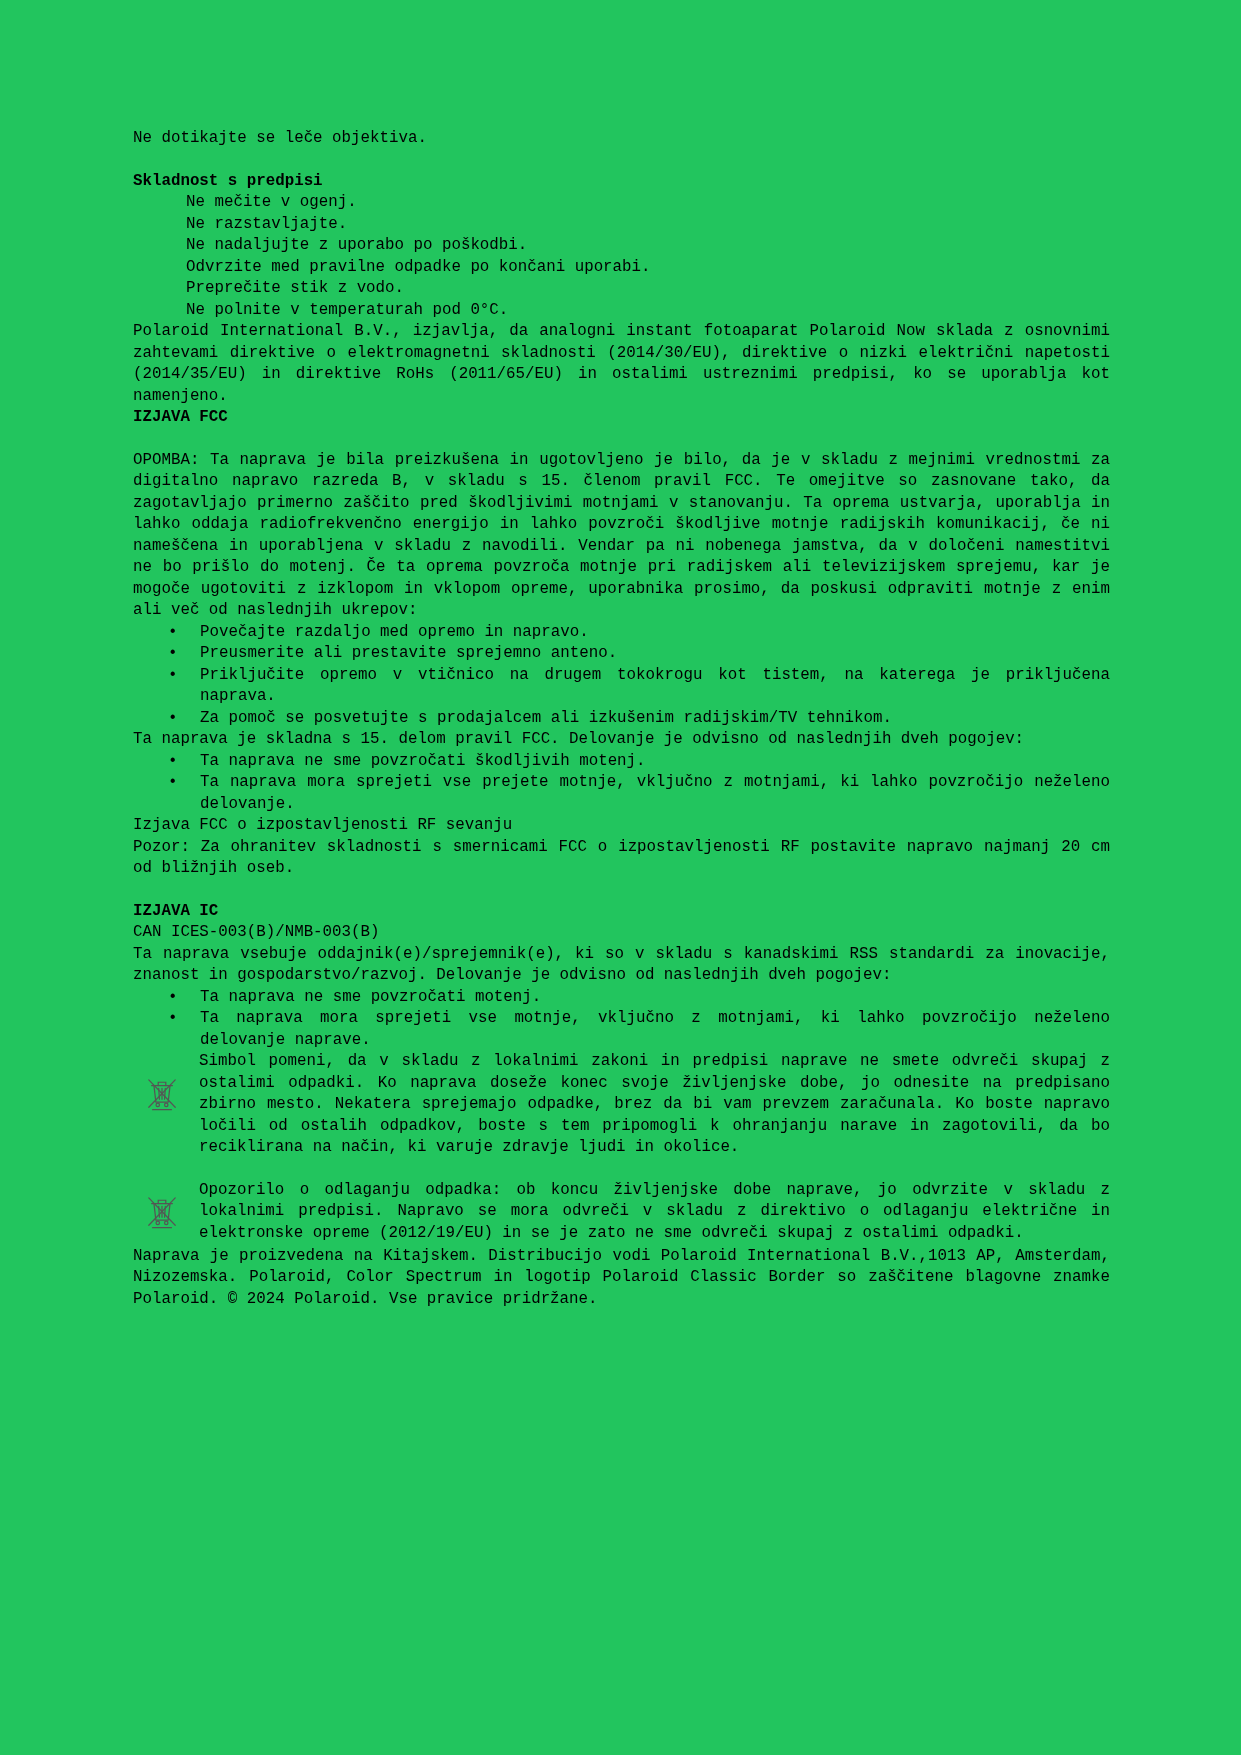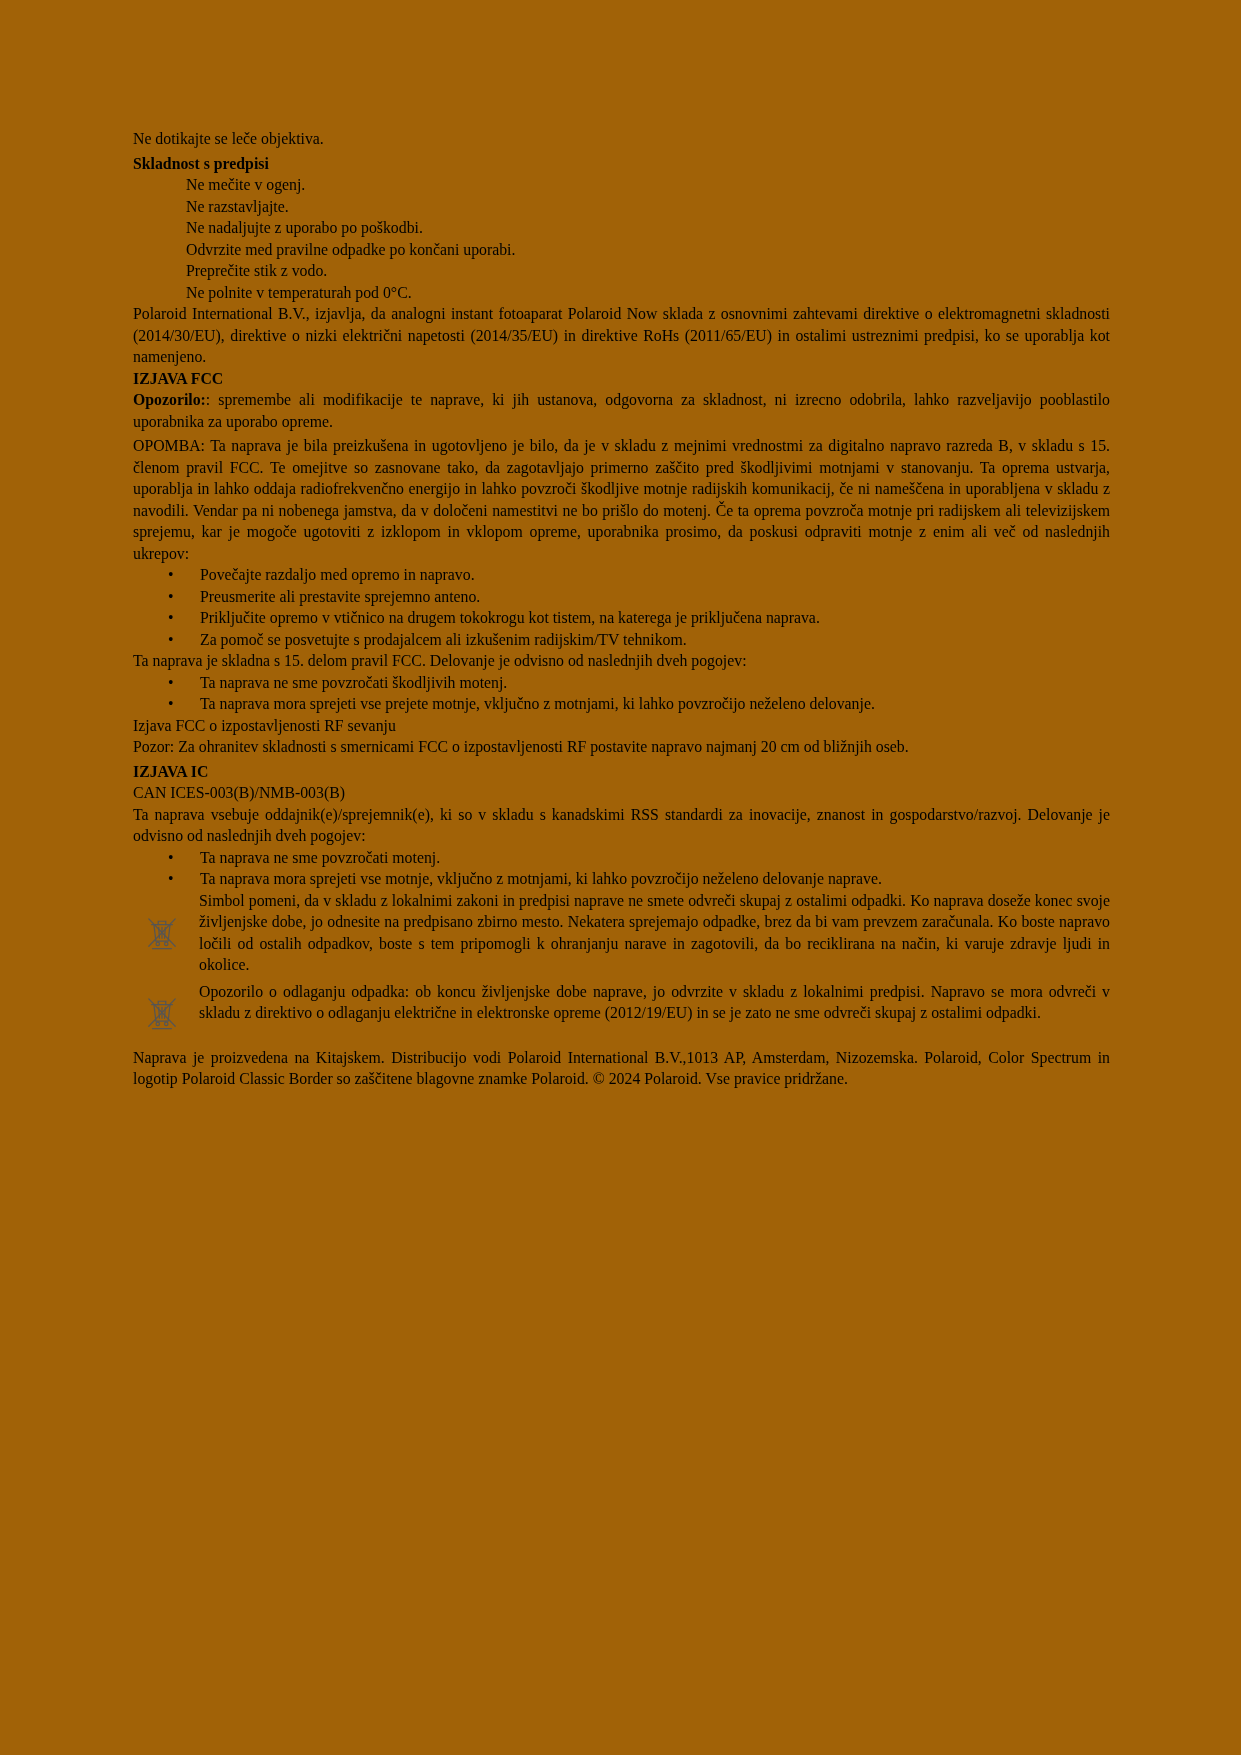--- a/index.html
+++ b/index.html
@@ -5,35 +5,35 @@
   html, body {
     margin: 0;
     padding: 0;
     background: #ffffff;
   }
   .page {
     position: relative;
     width: 1241px;
     min-height: 1755px;
     box-sizing: border-box;
-    background: #a16207;
+    background: #22c55e;
     padding: 128px 131px 80px 133px;
-    font-family: Liberation Serif, serif;
+    font-family: Liberation Mono, monospace;
     font-size: 15.8px;
     line-height: 21.5px;
     color: #000000;
   }
   p, h2 { margin: 0; padding: 0; }
   h2 {
     font-size: 15.8px;
     font-weight: bold;
   }
   .bold { font-weight: bold; }
   .just { text-align: justify; }
-  .gap { margin-top: 3px; }
+  .gap { margin-top: 21px; }
   .gap-lg { }
   .indent-list p {
     padding-left: 53px;
   }
   .bullets p {
     position: relative;
     padding-left: 67px;
     text-align: justify;
   }
   .bullets p::before {
@@ -72,21 +72,20 @@
     <p>Ne nadaljujte z uporabo po poškodbi.</p>
     <p>Odvrzite med pravilne odpadke po končani uporabi.</p>
     <p>Preprečite stik z vodo.</p>
     <p>Ne polnite v temperaturah pod 0°C.</p>
   </div>
 
   <p class="just">Polaroid International B.V., izjavlja, da analogni instant fotoaparat Polaroid Now sklada z osnovnimi zahtevami direktive o elektromagnetni skladnosti (2014/30/EU), direktive o nizki električni napetosti (2014/35/EU) in direktive RoHs (2011/65/EU) in ostalimi ustreznimi predpisi, ko se uporablja kot namenjeno.</p>
 
   <h2 class="gap-lg">IZJAVA FCC</h2>
 
-  <p class="just gap-lg"><span class="bold">Opozorilo:</span><span>: spremembe ali modifikacije te naprave, ki jih ustanova, odgovorna za skladnost, ni izrecno odobrila, lahko razveljavijo pooblastilo uporabnika za uporabo opreme.</span></p>
 
   <p class="just gap">OPOMBA: Ta naprava je bila preizkušena in ugotovljeno je bilo, da je v skladu z mejnimi vrednostmi za digitalno napravo razreda B, v skladu s 15. členom pravil FCC. Te omejitve so zasnovane tako, da zagotavljajo primerno zaščito pred škodljivimi motnjami v stanovanju. Ta oprema ustvarja, uporablja in lahko oddaja radiofrekvenčno energijo in lahko povzroči škodljive motnje radijskih komunikacij, če ni nameščena in uporabljena v skladu z navodili. Vendar pa ni nobenega jamstva, da v določeni namestitvi ne bo prišlo do motenj. Če ta oprema povzroča motnje pri radijskem ali televizijskem sprejemu, kar je mogoče ugotoviti z izklopom in vklopom opreme, uporabnika prosimo, da poskusi odpraviti motnje z enim ali več od naslednjih ukrepov:</p>
   <div class="bullets">
     <p>Povečajte razdaljo med opremo in napravo.</p>
     <p>Preusmerite ali prestavite sprejemno anteno.</p>
     <p>Priključite opremo v vtičnico na drugem tokokrogu kot tistem, na katerega je priključena naprava.</p>
     <p>Za pomoč se posvetujte s prodajalcem ali izkušenim radijskim/TV tehnikom.</p>
   </div>
 
   <p class="gap-lg">Ta naprava je skladna s 15. delom pravil FCC. Delovanje je odvisno od naslednjih dveh pogojev:</p>

